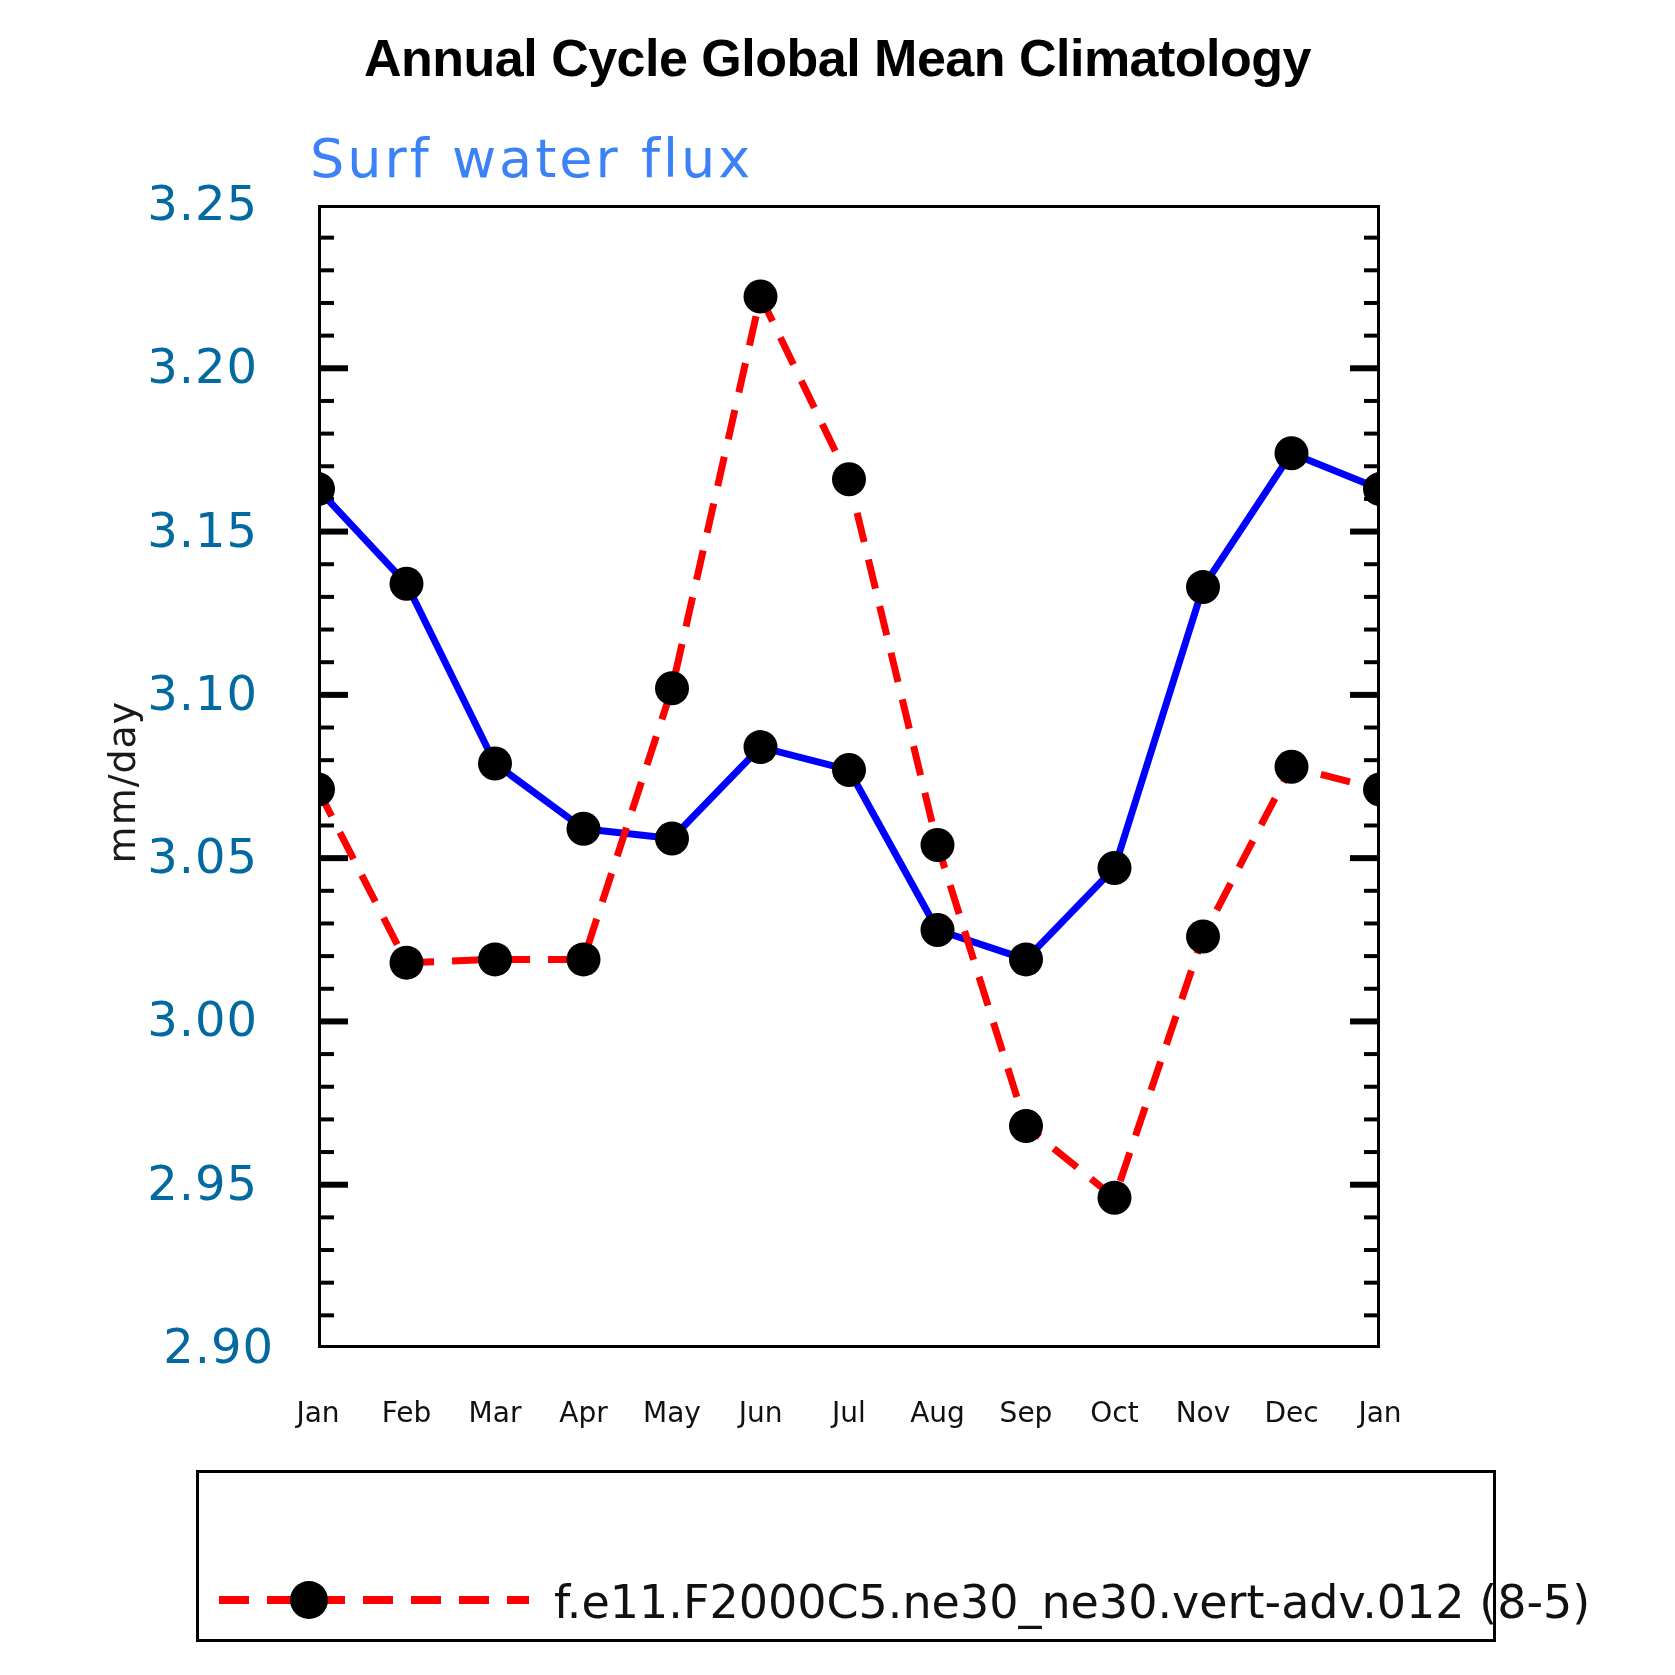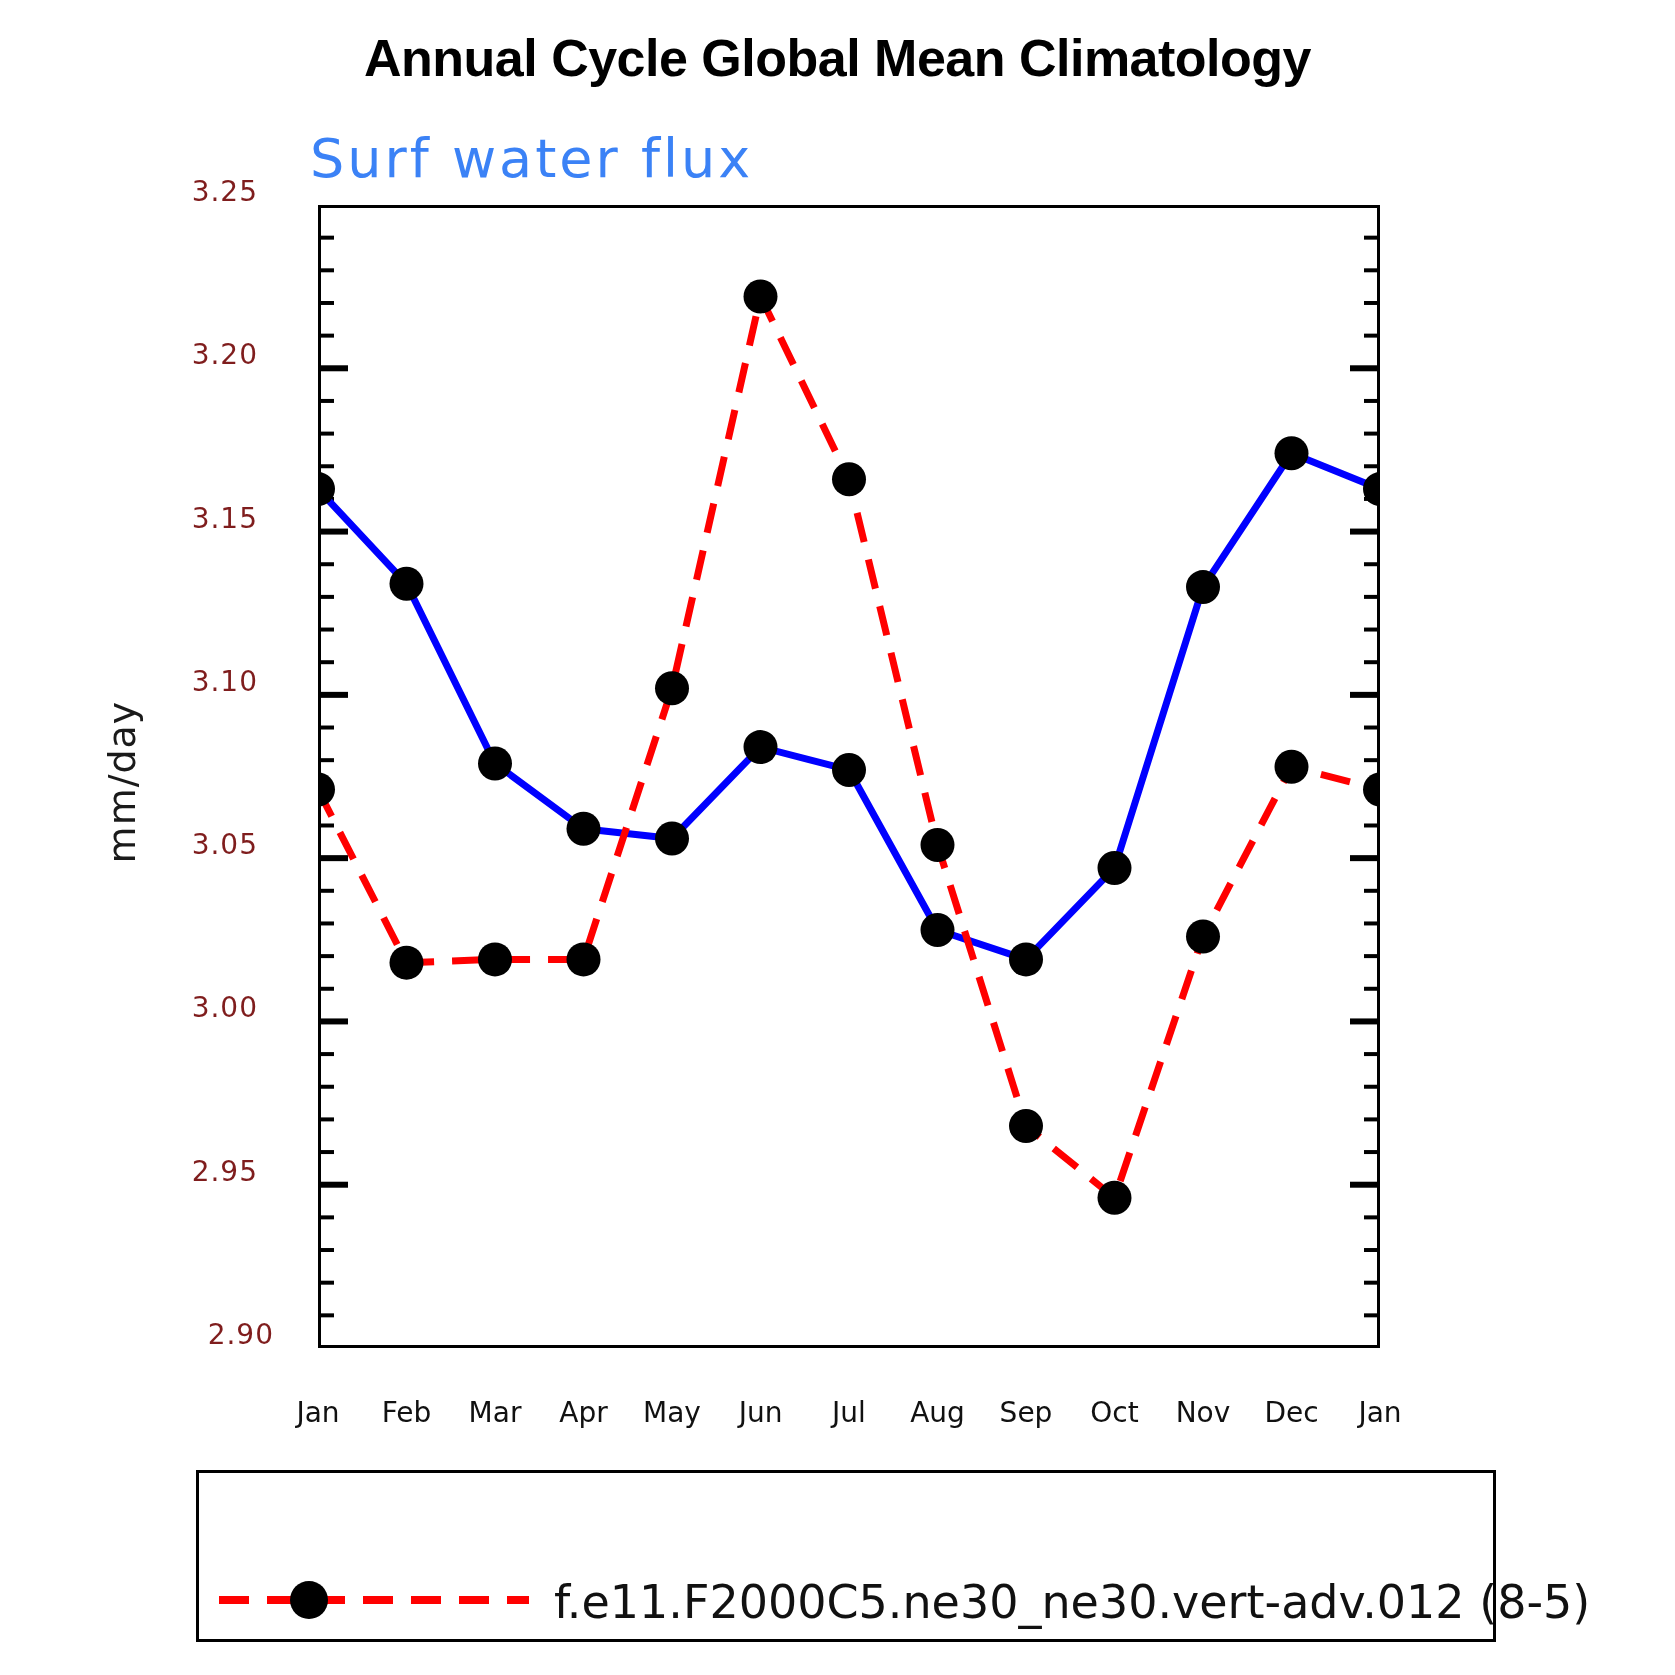--- a/index.html
+++ b/index.html
@@ -22,21 +22,21 @@
     transform:rotate(-90deg);transform-origin:center center;
     font-family:"DejaVu Sans",sans-serif;font-size:38px;color:#1a1a1a;
     letter-spacing:1px;
   }
 
   #plot{position:absolute;left:318px;top:205px;width:1062px;height:1143px;}
   #plotsvg{position:absolute;left:0;top:0;}
 
   .ytick-label{
     position:absolute;text-align:right;width:230px;
-    font-family:"DejaVu Sans",sans-serif;font-size:28px;color:#7f1d1d;
+    font-family:"DejaVu Sans",sans-serif;font-size:48px;color:#0369a1;
     letter-spacing:1px;
   }
   .xtick-label{
     position:absolute;text-align:center;width:120px;
     font-family:"DejaVu Sans",sans-serif;font-size:28px;color:#111;
   }
 
   #legend{
     position:absolute;left:196px;top:1470px;width:1300px;height:172px;
     border:3px solid #000;background:#fff;box-sizing:border-box;

